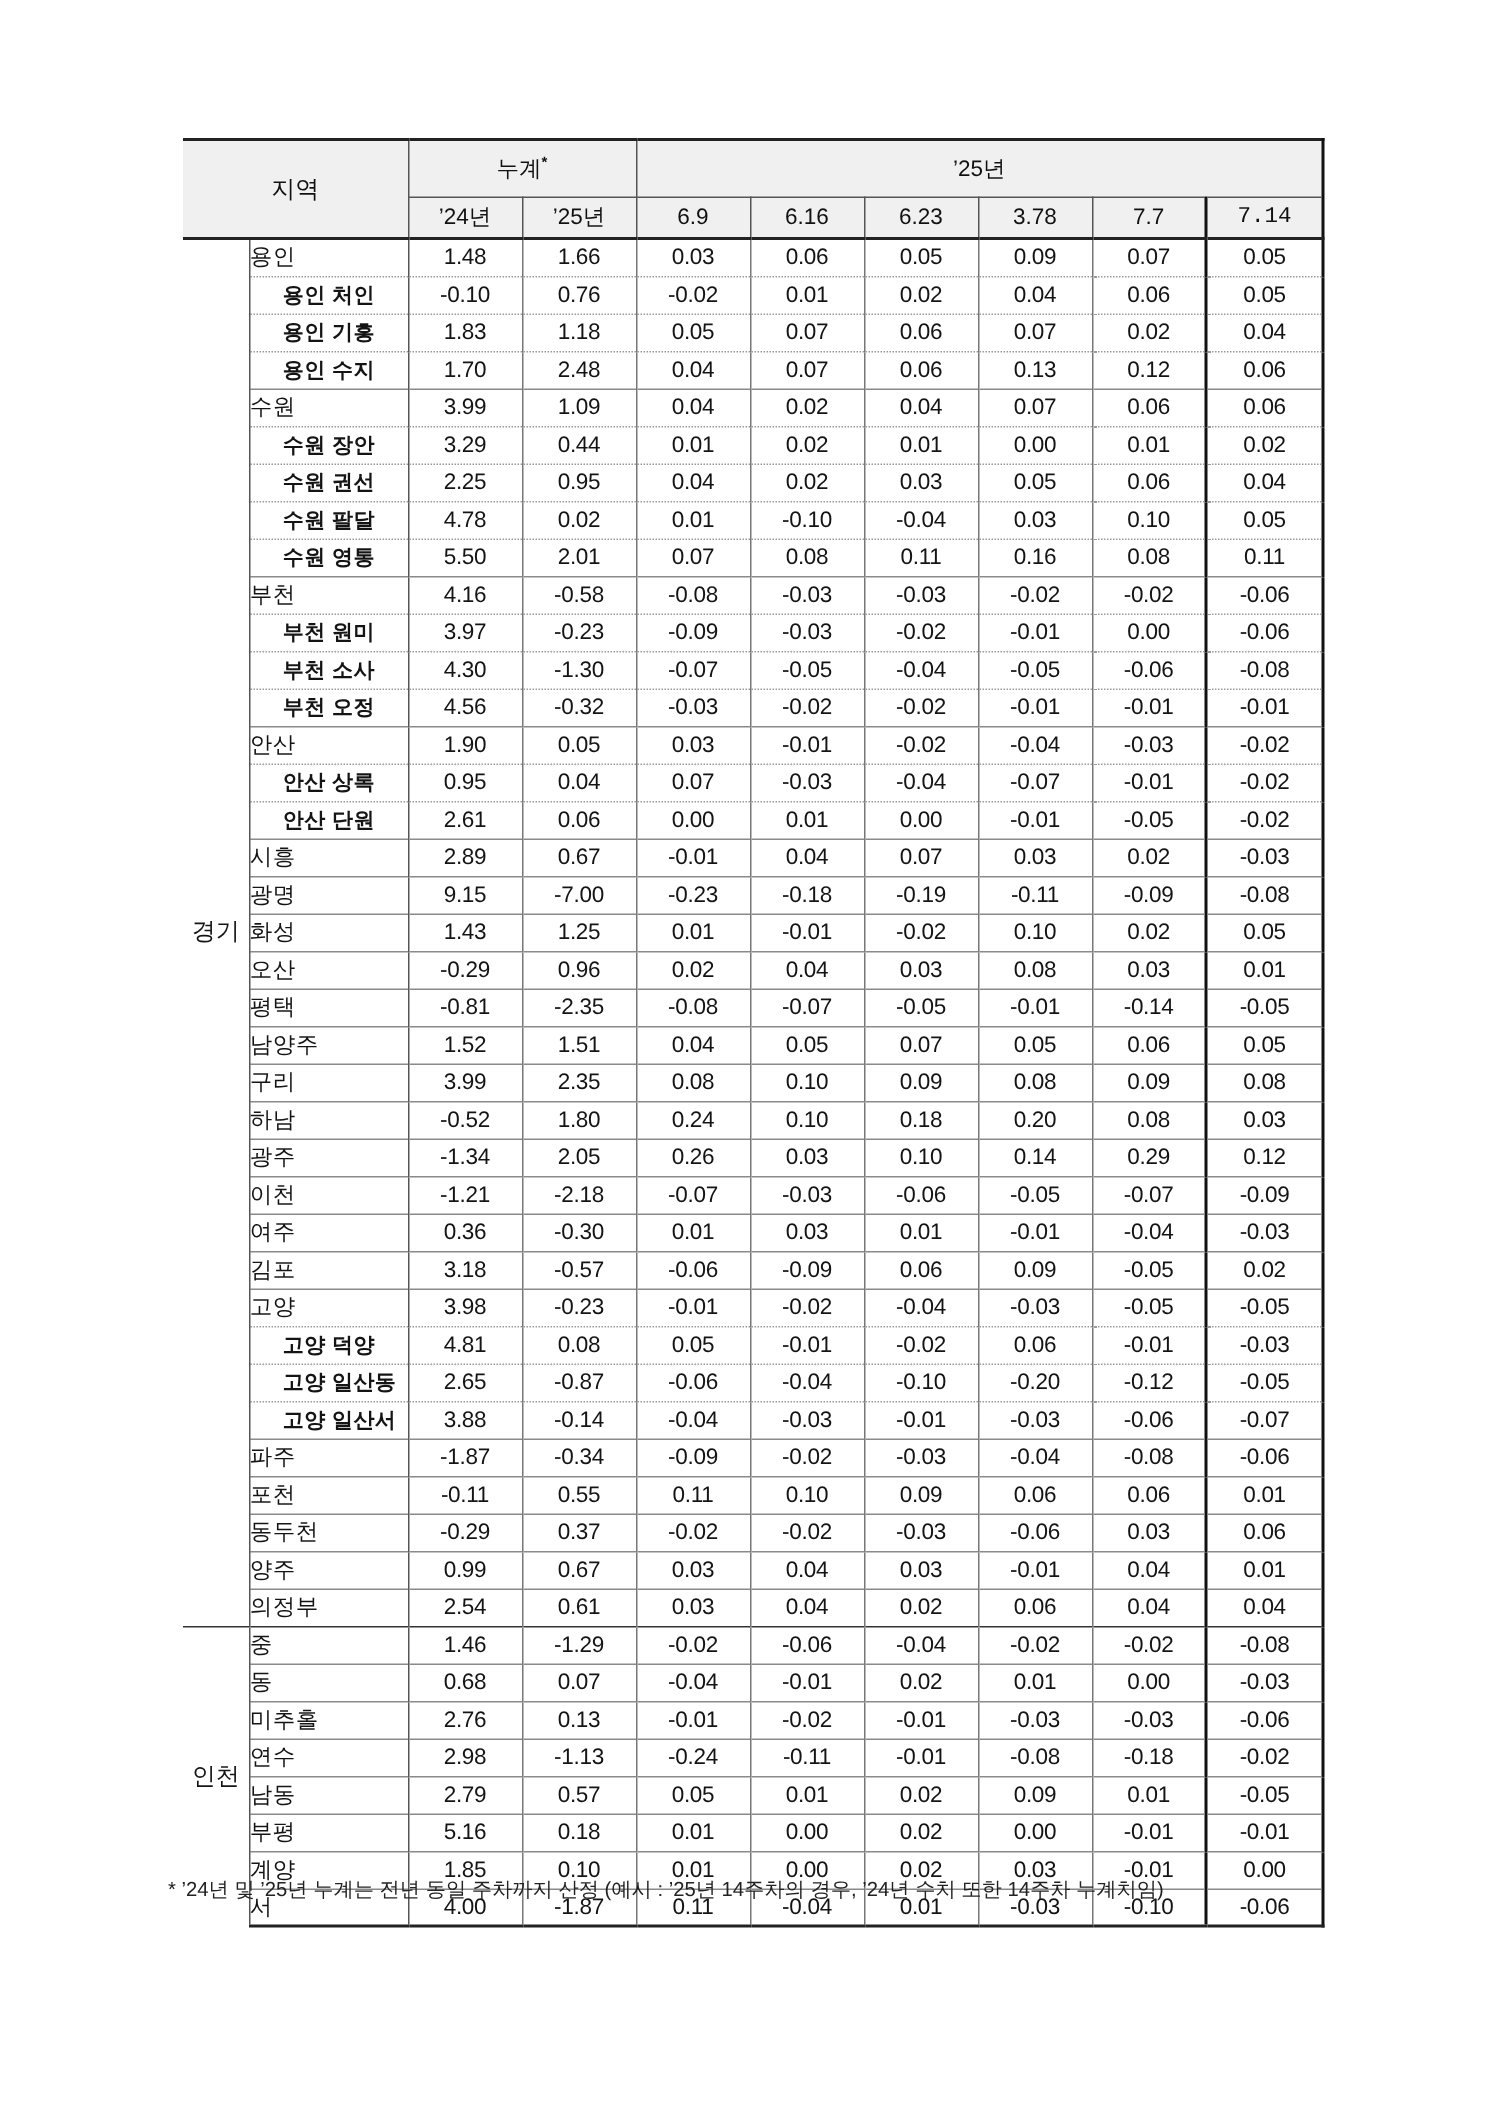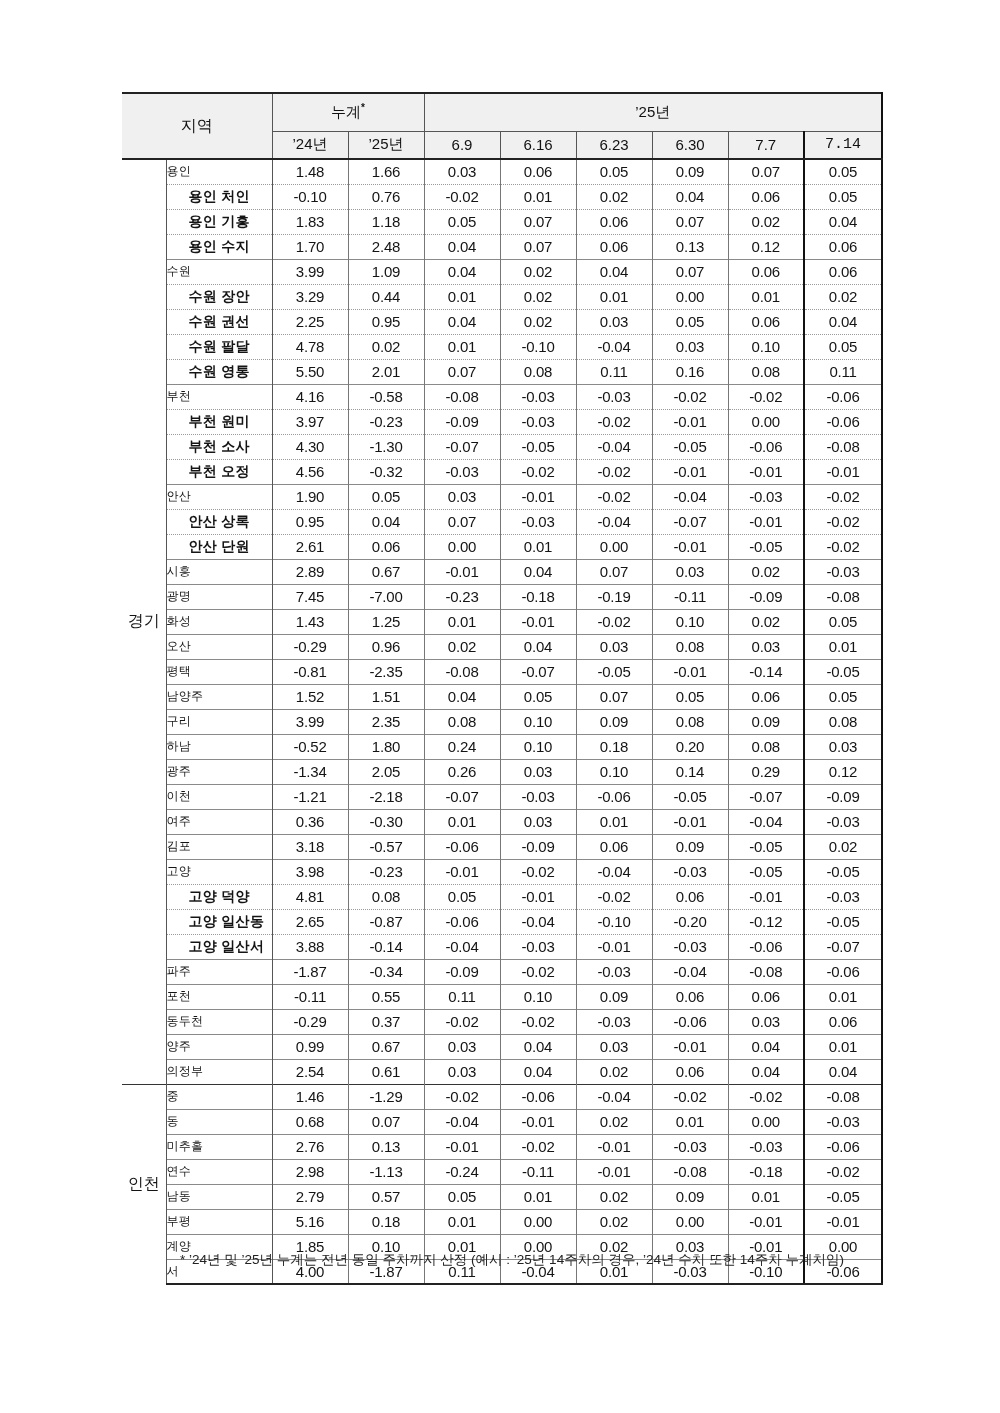--- a/index.html
+++ b/index.html
@@ -93,21 +93,21 @@
     width: 44px;
     font-weight: bold;
     font-size: 16px;
     border-right: 1.2px solid #555;
     text-align: center;
     background: #fff;
   }
   td.name {
     text-align: left;
     font-weight: bold;
-    font-size: 12px;
+    font-size: 15px;
     padding-left: 14px;
     border-right: 1.2px solid #555;
     letter-spacing: 0.3px;
   }
   td.name.sub {
     padding-left: 22px;
     font-size: 14px;
     border-left: 1.1px solid #888;
     font-weight: bold;
   }
@@ -130,21 +130,21 @@
 
   
   .notes {
     position: absolute;
     left: 112px; top: 1247px;
     width: 800px;
     font-size: 13.5px;
     color: #222;
     line-height: 1.9;
   }
-  .notes div { white-space: nowrap; text-align: center; }
+  .notes div { white-space: nowrap; }
 
   .pagenum {
     position: absolute;
     left: 0; top: 1352px;
     width: 1000px;
     text-align: center;
     font-size: 15px;
     color: #333;
     letter-spacing: 2px;
   }
@@ -173,21 +173,21 @@
           <th class="h-region" colspan="2" rowspan="2">지역</th>
           <th class="h-cum" colspan="2"><span>누계</span><span class="sup-star">*</span></th>
           <th class="h-year25 rightedge" colspan="6">’25년</th>
         </tr>
         <tr>
           <th class="h-sub">’24년</th>
           <th class="h-sub">’25년</th>
           <th class="h-sub">6.9</th>
           <th class="h-sub">6.16</th>
           <th class="h-sub">6.23</th>
-          <th class="h-sub">6.30</th>
+          <th class="h-sub">3.78</th>
           <th class="h-sub">7.7</th>
           <th class="h-sub last-col">7.14</th>
         </tr>
       </thead>
       <tbody id="tbody">
           <tr class="r-first">
             <td class="prov" rowspan="37">경기</td>
             <td class="name">용인</td>
             <td class="num">1.48</td>
             <td class="num">1.66</td>
@@ -369,21 +369,21 @@
             <td class="num">0.67</td>
             <td class="num">-0.01</td>
             <td class="num">0.04</td>
             <td class="num">0.07</td>
             <td class="num">0.03</td>
             <td class="num">0.02</td>
             <td class="num lastc">-0.03</td>
           </tr>
           <tr class="r-main">
             <td class="name">광명</td>
-            <td class="num">7.45</td>
+            <td class="num">9.15</td>
             <td class="num">-7.00</td>
             <td class="num">-0.23</td>
             <td class="num">-0.18</td>
             <td class="num">-0.19</td>
             <td class="num">-0.11</td>
             <td class="num">-0.09</td>
             <td class="num lastc">-0.08</td>
           </tr>
           <tr class="r-main">
             <td class="name">화성</td>

